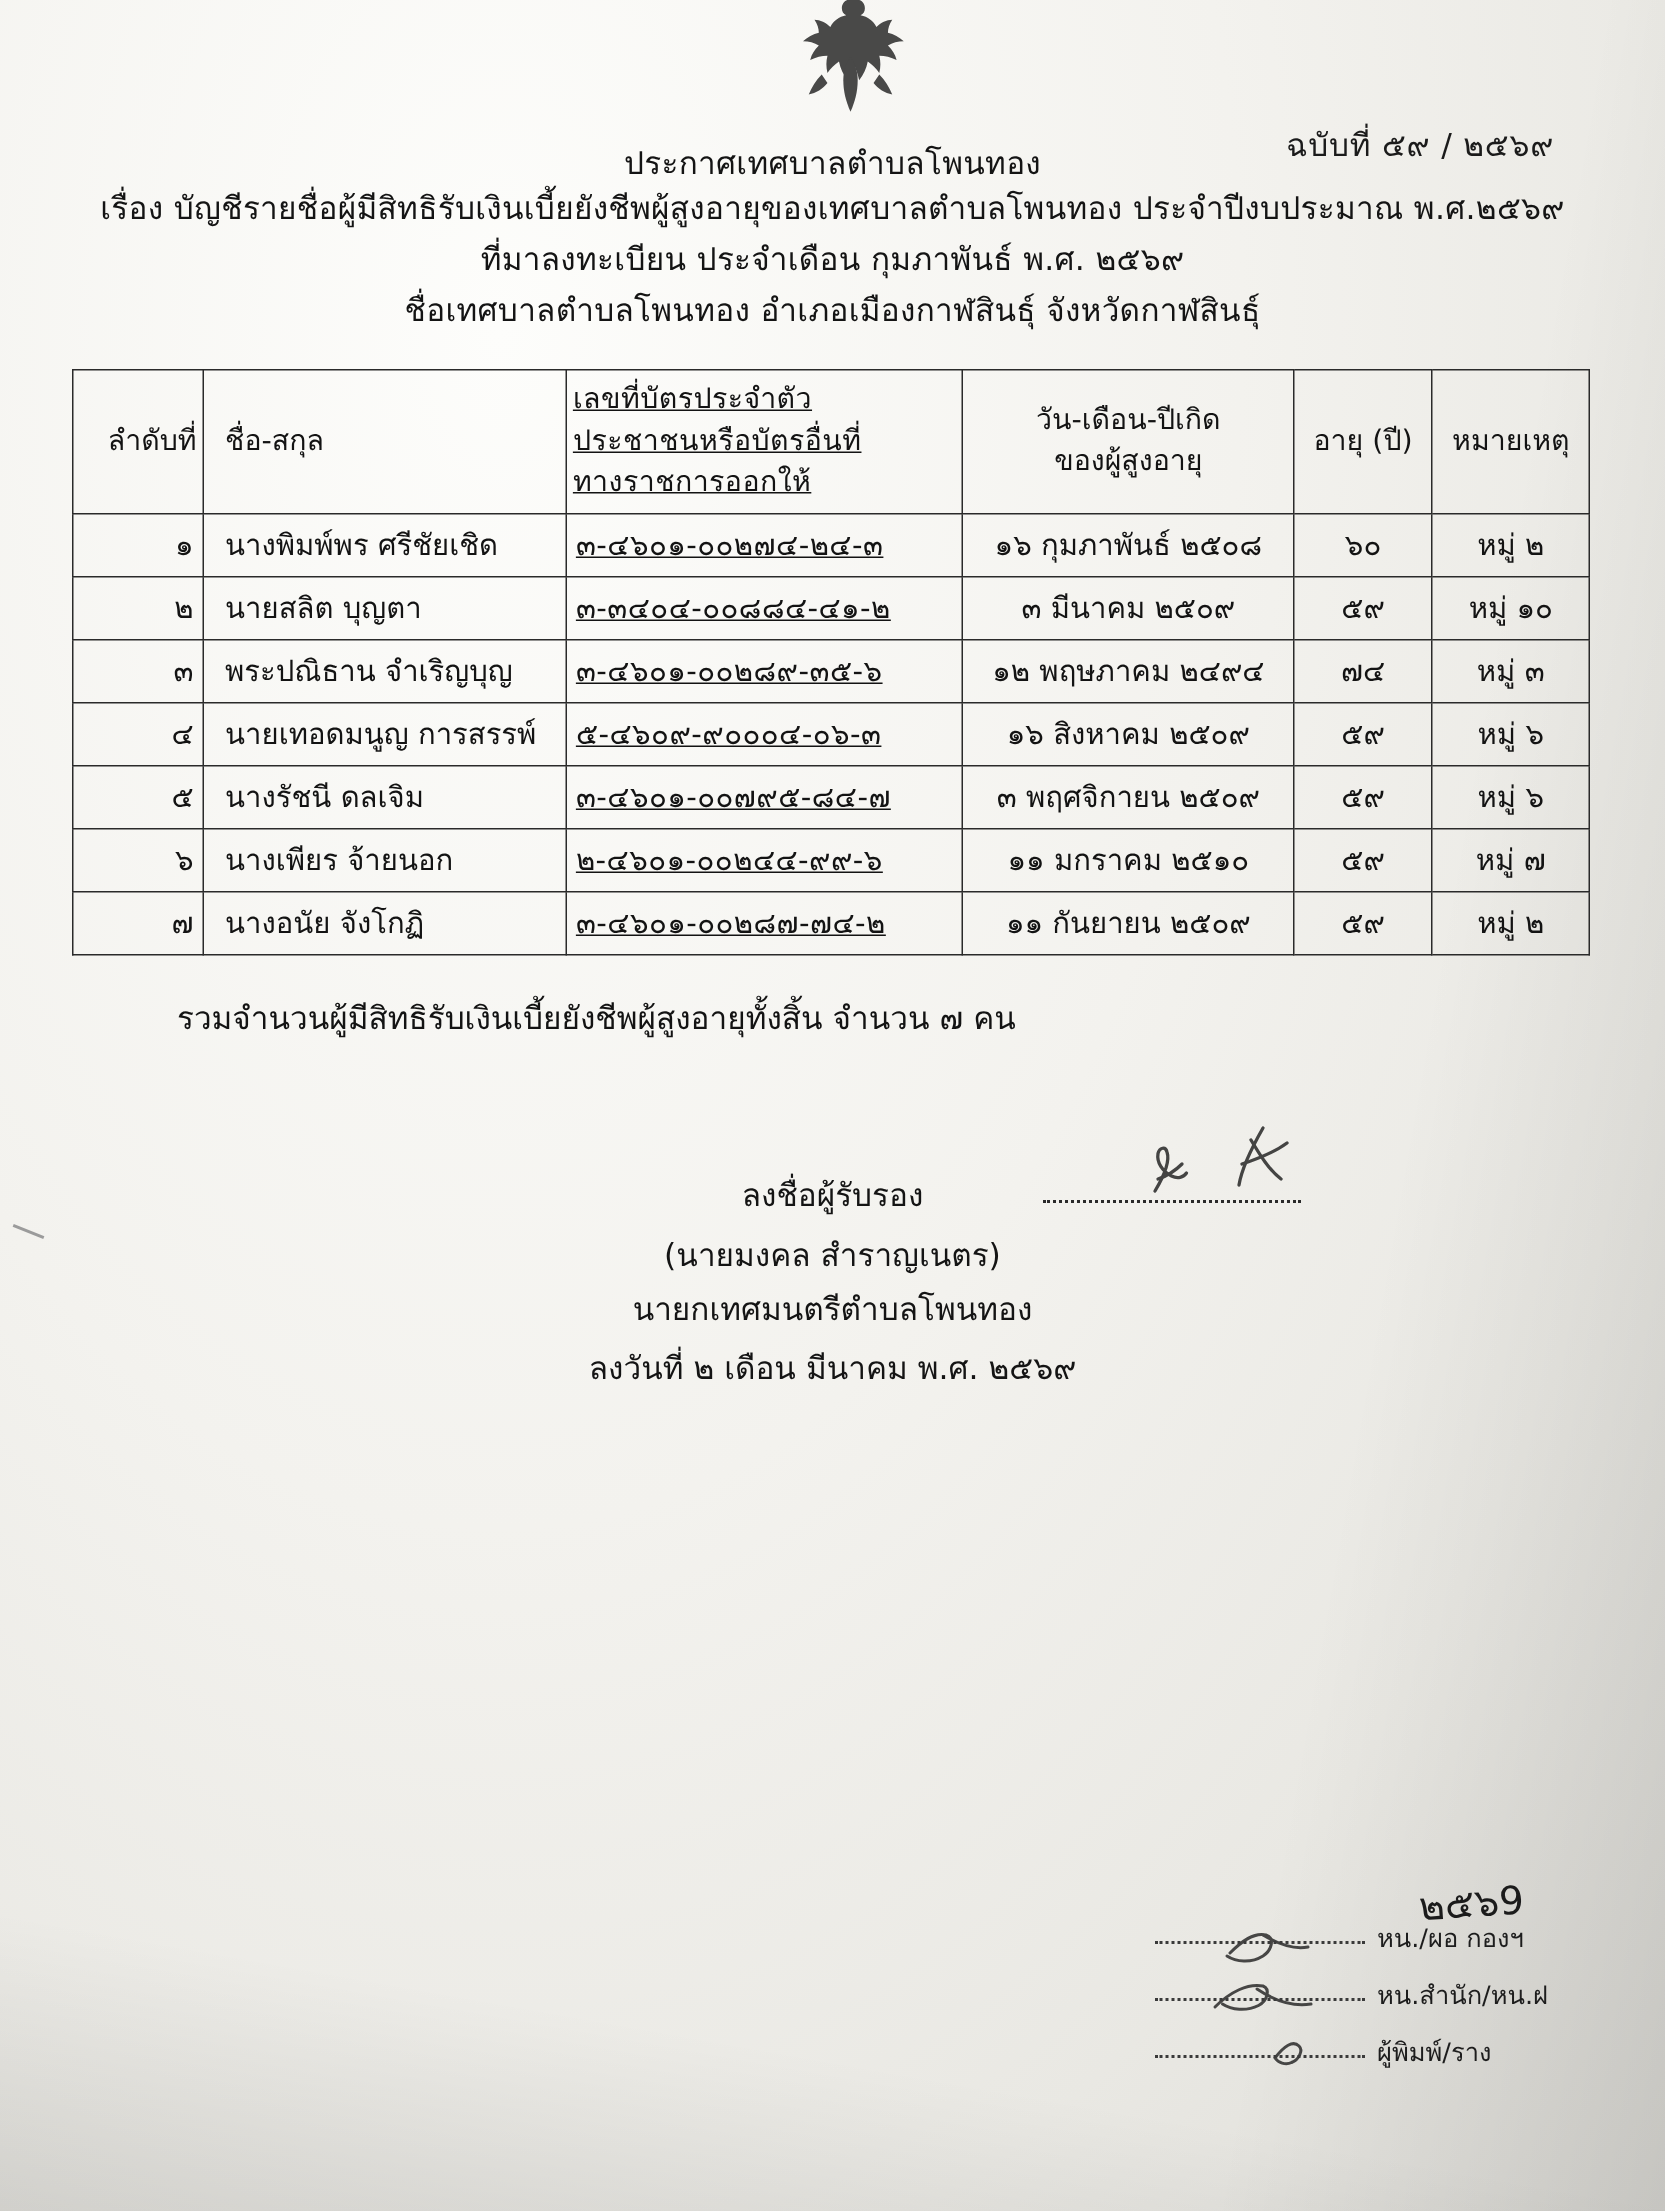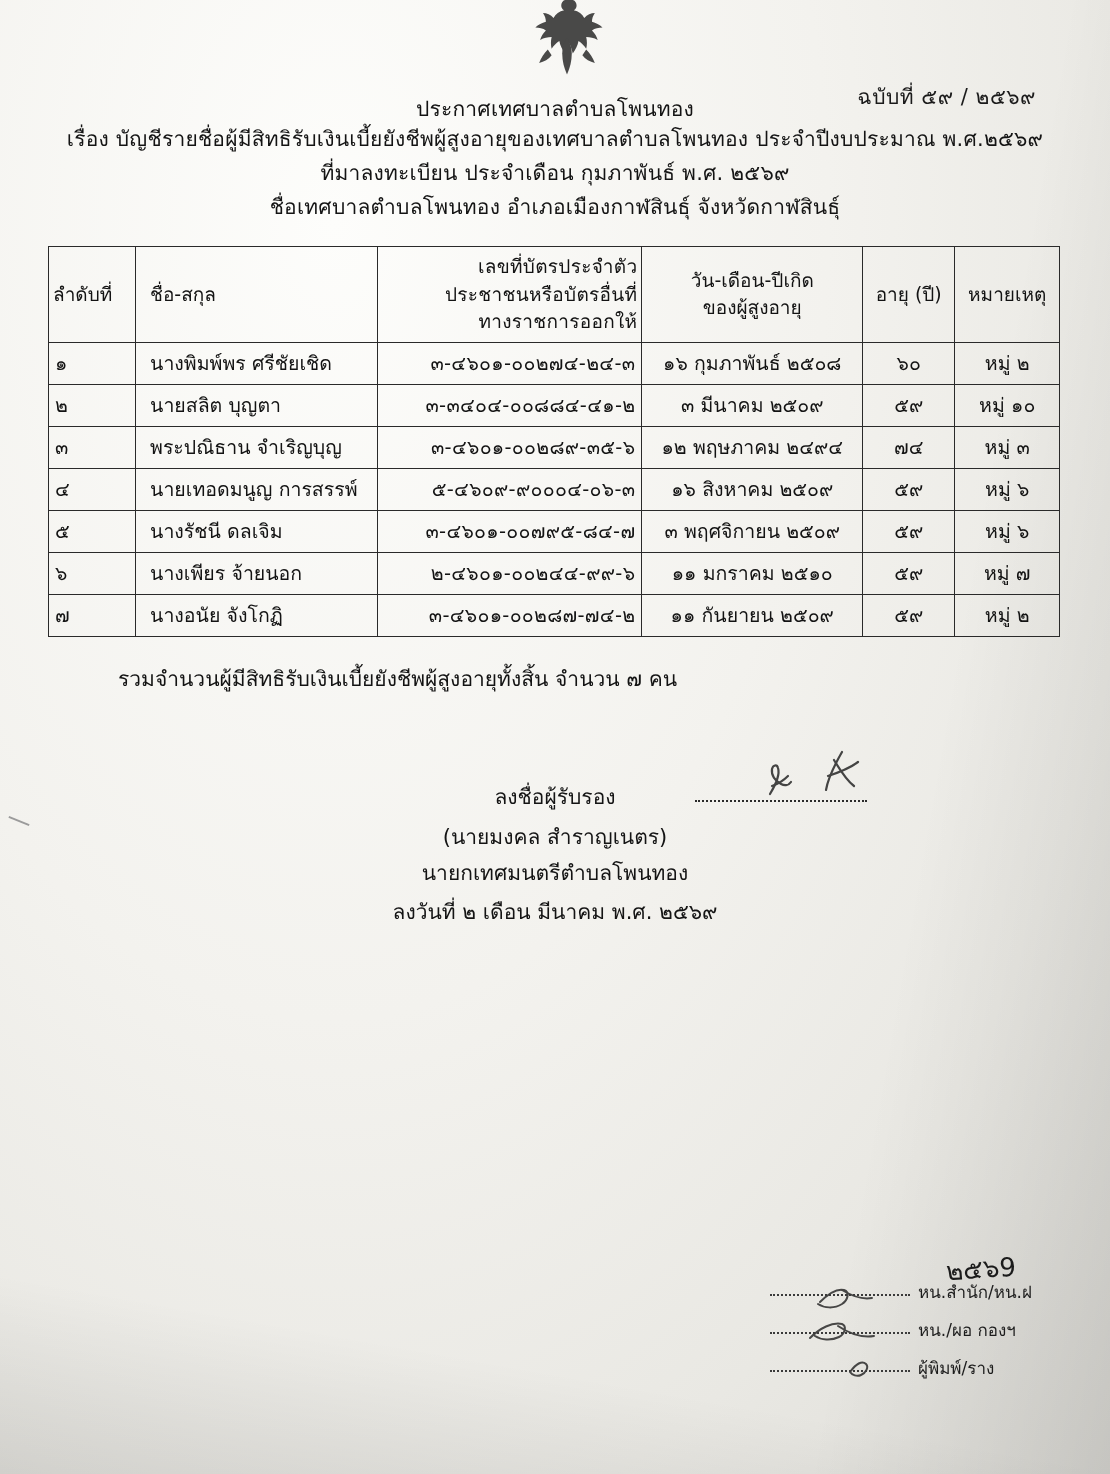--- a/index.html
+++ b/index.html
@@ -88,23 +88,23 @@
     padding: 6px 4px;
     line-height: 1.45;
     vertical-align: middle;
   }
   td {
     font-size: 19.5px;
     padding: 4px 6px;
     height: 33px;
     vertical-align: middle;
   }
-  .c-no    { width: 82px;  text-align: left; }
+  .c-no    { width: 82px;  text-align: right; }
   .c-name  { width: 260px; text-align: left; padding-left: 14px; }
-  .c-id    { width: 262px; text-align: right; letter-spacing: .3px; }
+  .c-id    { width: 262px; text-align: left; letter-spacing: .3px; text-decoration: underline; }
   .c-dob   { width: 236px; text-align: center; }
   .c-age   { width: 92px;  text-align: center; }
   .c-note  { width: 96px;  text-align: center; }
 
   #summary {
     position: absolute;
     left: 90px;
     top: 662px;
     font-size: 21px;
     color: #131313;
@@ -321,25 +321,25 @@
       <g fill="none" stroke="#1f1f1f" stroke-width="2" stroke-linecap="round">
         <path d="M40 42c8-8 16-14 24-12 6 2 4 10-2 14-8 5-18 4-24 0"></path>
         <path d="M62 30c10 6 20 10 30 8"></path>
         <path d="M30 78c10-10 22-16 32-14 5 2 3 10-3 13-8 4-18 3-24-1"></path>
         <path d="M58 66c12 8 24 12 36 10"></path>
         <path d="M70 112c6-8 12-12 16-8 3 3 0 9-5 11-4 2-9 0-11-3"></path>
       </g>
     </svg>
     <div class="route-row">
       <div class="route-rule"></div>
-      <div class="route-label">หน.สำนัก/หน.ฝ</div>
+      <div class="route-label">หน./ผอ กองฯ</div>
     </div>
     <div class="route-row">
       <div class="route-rule"></div>
-      <div class="route-label">หน./ผอ กองฯ</div>
+      <div class="route-label">หน.สำนัก/หน.ฝ</div>
     </div>
     <div class="route-row">
       <div class="route-rule"></div>
       <div class="route-label">ผู้พิมพ์/ราง</div>
     </div>
   </div>
 
 </div>
 
 </body></html>

